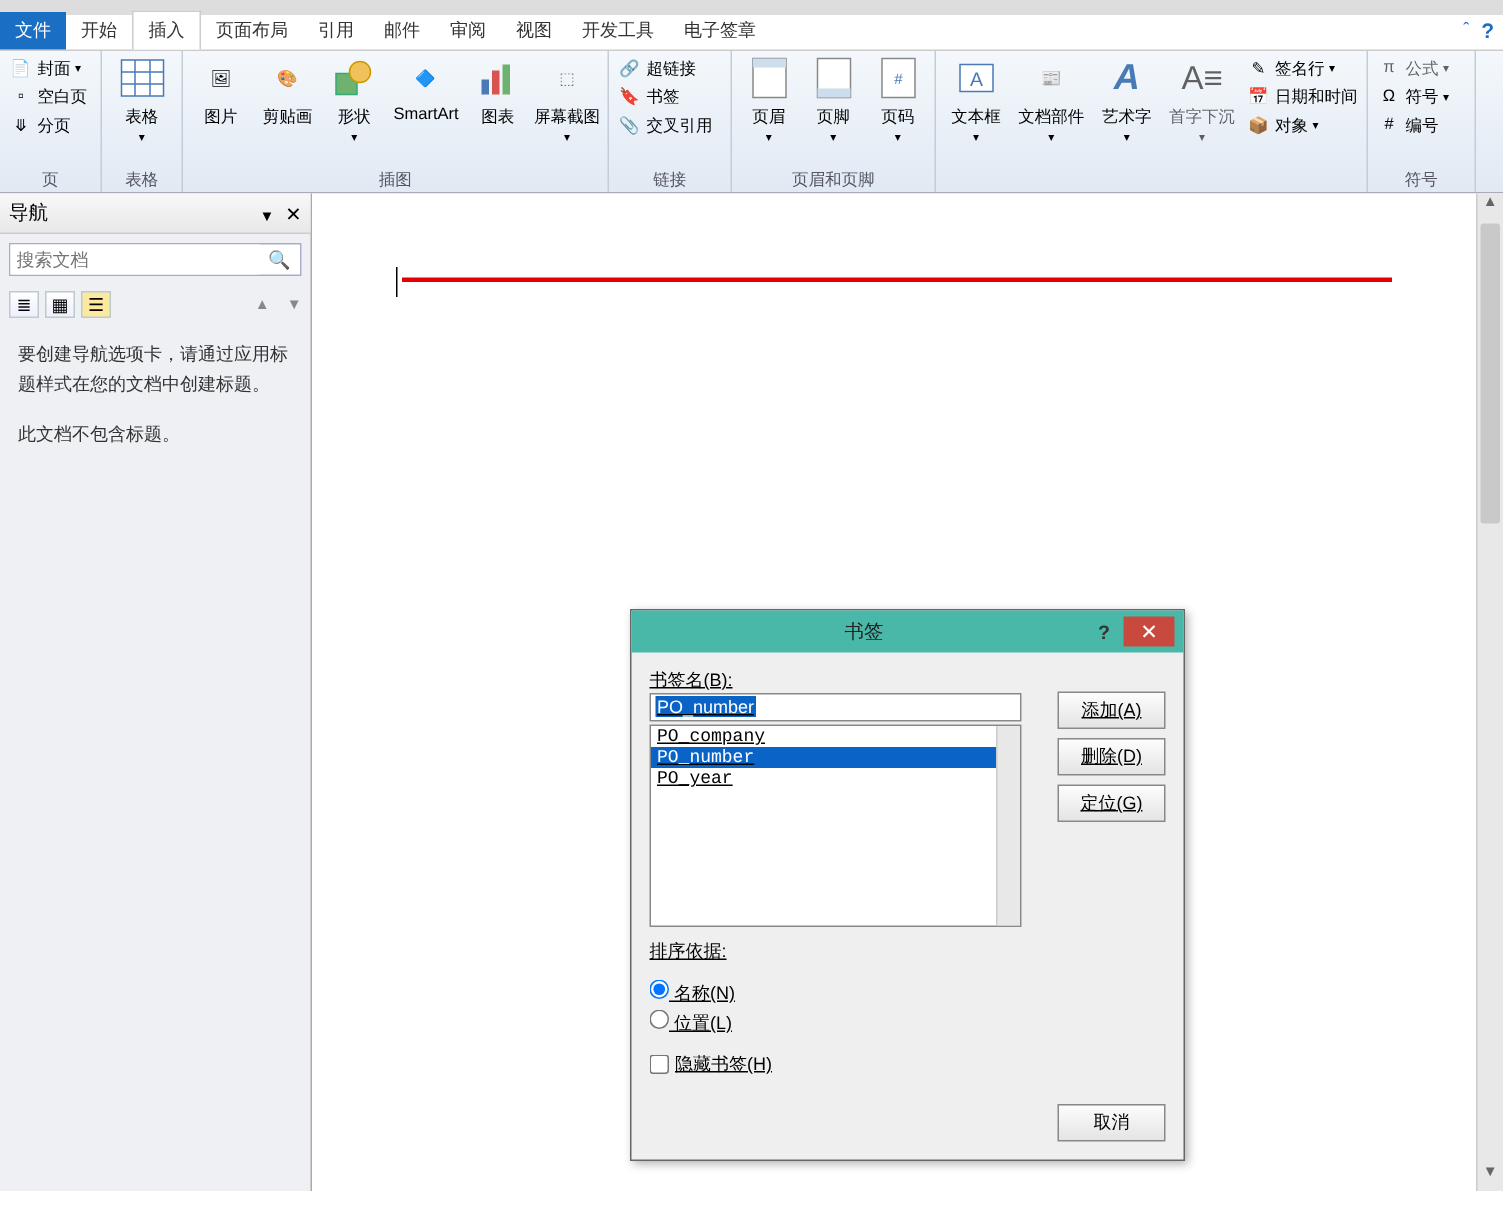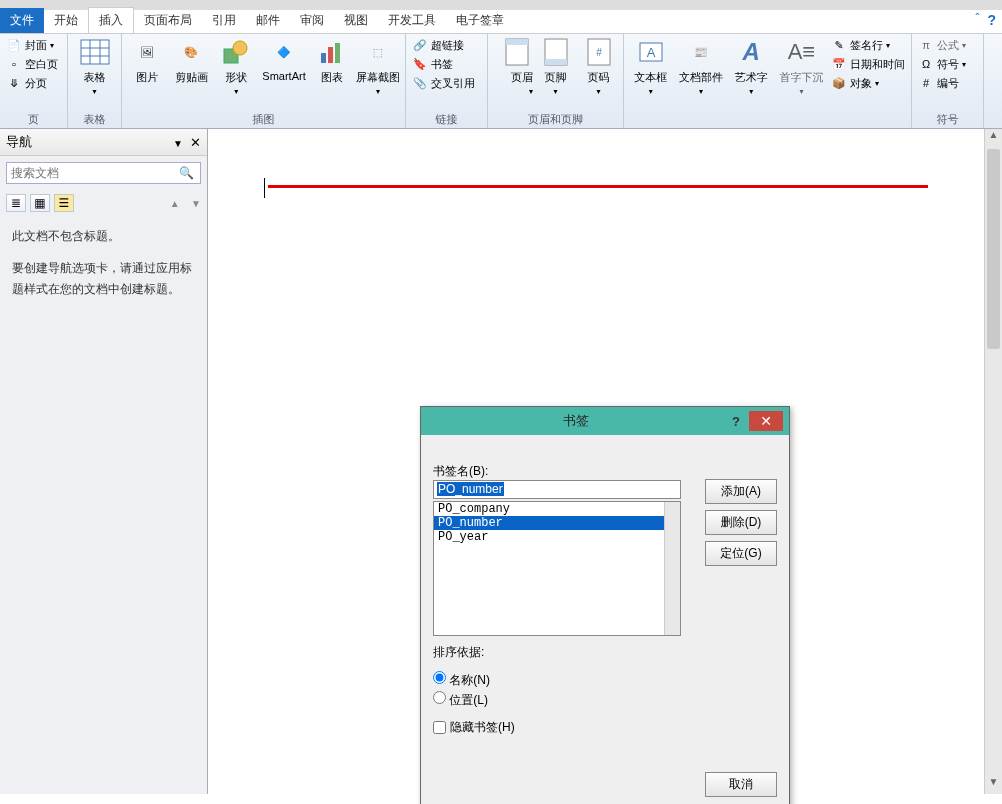--- a/index.html
+++ b/index.html
@@ -44,21 +44,21 @@
 
 .scrollbar-v { position: absolute; right: 0; top: 0; width: 18px; bottom: 0; background: #e8e8e8; border-left: 1px solid #ccc; }
 .scrollbar-v .thumb { position: absolute; left: 2px; right: 2px; top: 20px; height: 200px; background: #c9c9c9; border-radius: 2px; }
 .scroll-arrow { position:absolute; left:0; right:0; height:18px; text-align:center; font-size:10px; color:#666; }
 
 .dialog { position: absolute; left: 420px; top: 406px; width: 370px; background: #efefef; border: 1px solid #666; box-shadow: 2px 2px 6px rgba(0,0,0,0.3); font-size: 12px; }
 .dlg-title { background: #4ab8a9; color: #222; padding: 4px 6px; display: flex; align-items: center; font-family: SimSun; font-size: 13px; }
 .dlg-title-text { flex: 1; text-align: center; }
 .dlg-help { width: 22px; height: 20px; display:flex; align-items:center; justify-content:center; color:#333; font-weight:bold; margin-right:2px; }
 .dlg-close { width: 34px; height: 20px; background: #c84a3f; color: #fff; display:flex; align-items:center; justify-content:center; font-size:14px; }
-.dlg-body { padding: 28px 12px; display: flex; gap: 24px; font-family: SimSun; }
+.dlg-body { padding: 10px 12px; display: flex; gap: 24px; font-family: SimSun; text-decoration: underline; }
 .dlg-left { flex: 1; display: flex; flex-direction: column; }
 .dlg-list { border: 1px solid #888; height: 135px; background: #fff; margin-top: 2px; overflow: hidden; position:relative; }
 .dlg-list-scroll { position:absolute; right:0; top:0; bottom:0; width:16px; background:#e8e8e8; border-left:1px solid #ccc; }
 .dlg-list-item { padding: 0px 4px; font-family: "Courier New", monospace; font-size: 12px; line-height:14px; }
 .dlg-list-item.selected { background: #0a64c8; color: #fff; }
 .dlg-right { width: 72px; display: flex; flex-direction: column; gap: 6px; padding-top: 16px; }
 .dlg-btn { border: 1px solid #888; background: linear-gradient(#fdfdfd,#e4e4e4); padding: 3px 2px; text-align: center; font-size: 12px; cursor: pointer; }
 .dlg-sort { margin-top: 8px; display: flex; align-items: flex-start; gap: 10px; flex-direction: column; }
 .dlg-radios { display: flex; flex-direction: column; gap: 2px; }
 .dlg-footer { display: flex; justify-content: flex-end; padding: 8px 12px 12px; }
@@ -183,21 +183,21 @@
       <div class="rb-row">
             <span class="rb-icon-sm">📎</span>
             <span>交叉引用</span>
           </div>
     </div>
       </div>
     <div class="ribbon-label">链接</div>
   </div>
   <div class="ribbon-group" style="width:136px;">
     <div class="ribbon-body">
-      <div class="rb-big" style="width:42px;align-items:flex-end;">
+      <div class="rb-big" style="width:42px;">
           <span class="rb-icon-lg">
             <svg width="24" height="28">
               <rect x="1" y="1" width="22" height="26" fill="#fff" stroke="#888"></rect>
               <rect x="1" y="1" width="22" height="6" fill="#cde"></rect>
             </svg>
           </span>
           <span>页眉</span>
           <span style="font-size:8px;">▾</span>
         </div>
       <div class="rb-big" style="width:42px;">
@@ -303,22 +303,22 @@
     </div>
     <div class="nav-views">
       <div class="nav-view-btn">≣</div>
       <div class="nav-view-btn">▦</div>
       <div class="nav-view-btn" style="background:#fde8a0;">☰</div>
       <div style="flex:1"></div>
       <span style="font-size:10px;color:#888;">▲</span>&nbsp;
       <span style="font-size:10px;color:#888;">▼</span>
     </div>
     <div class="nav-msg">
+      <p>要创建导航选项卡，请通过应用标题样式在您的文档中创建标题。</p>
       <p>此文档不包含标题。</p>
-      <p>要创建导航选项卡，请通过应用标题样式在您的文档中创建标题。</p>
     </div>
   </div>
 
   <div class="doc-scroll">
     <div class="page">
       <div class="redline">
           <div class="cursor"></div>
         </div>
     </div>
     <div class="scrollbar-v">

